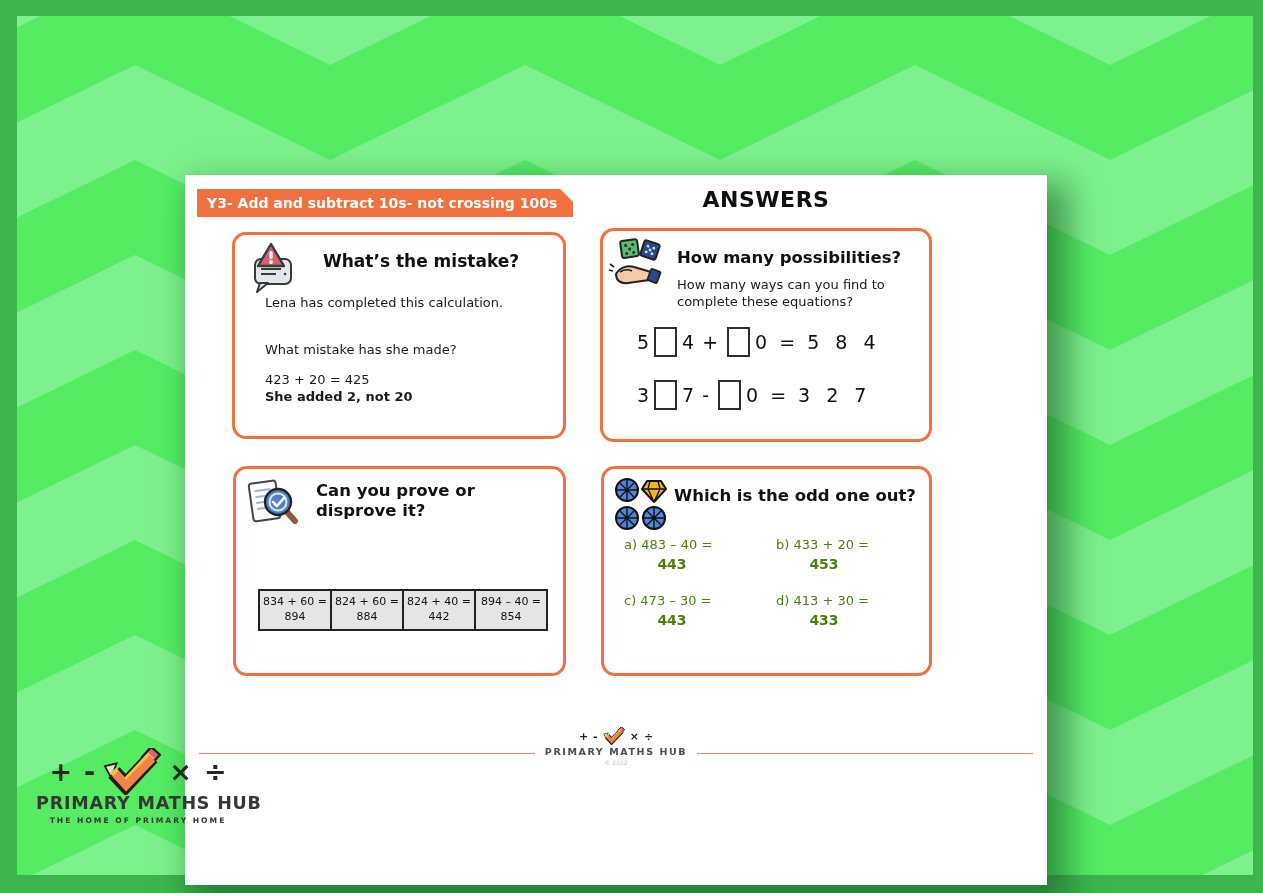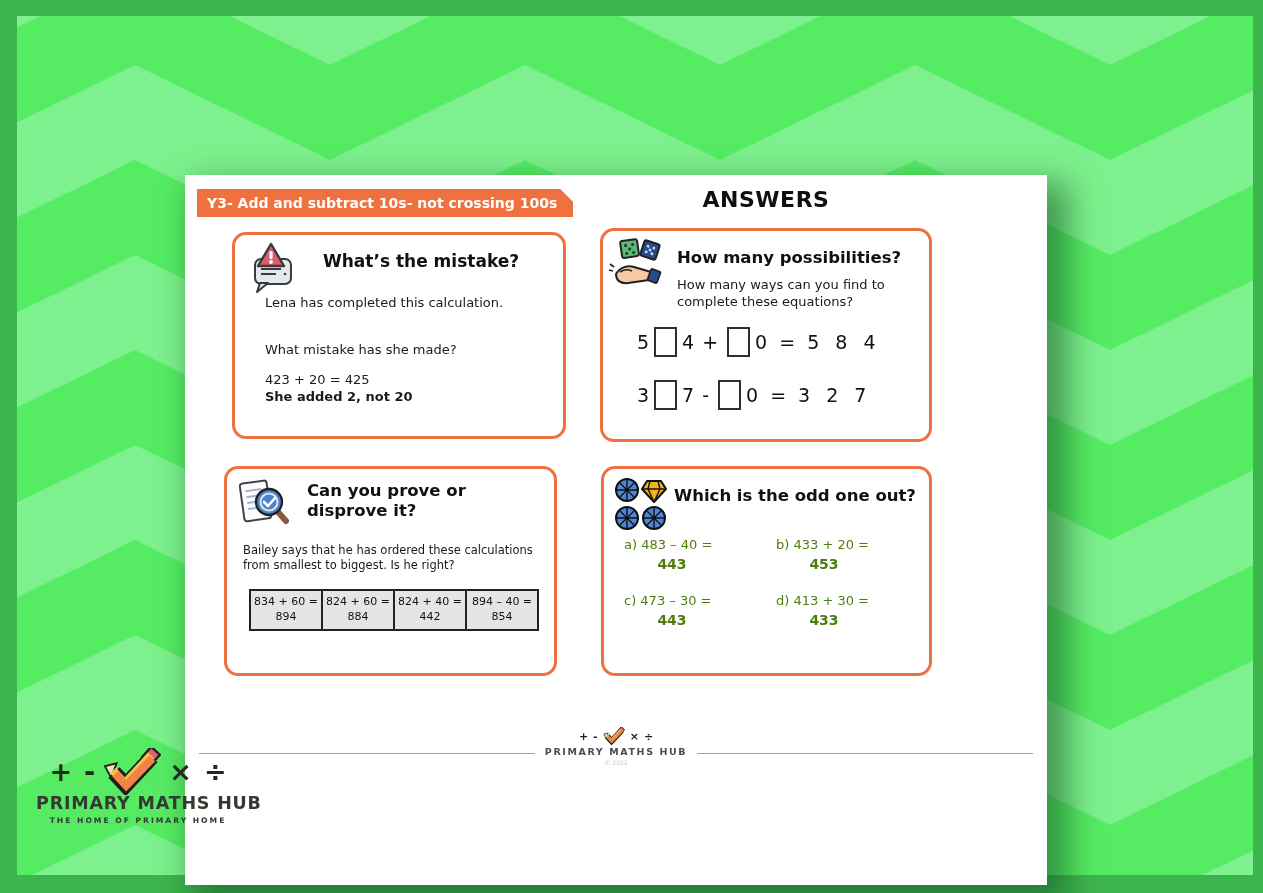--- a/index.html
+++ b/index.html
@@ -10,21 +10,21 @@
   .sheet { position:absolute; left:185px; top:133px; width:862px; height:710px;
     background:#ffffff; box-shadow:14px 16px 30px 8px rgba(22,82,34,.55);margin-top:42px; }
   .banner { position:absolute; left:12px; top:14px; height:28px; line-height:28px;
     padding:0 16px 0 10px; background:#ef7140; color:#fff; font-size:14px; font-weight:bold;
     white-space:nowrap; clip-path:polygon(0 0, calc(100% - 13px) 0, 100% 13px, 100% 100%, 0 100%); }
   .answers { position:absolute; left:415px; top:12px; width:332px; text-align:center;
     font-size:22px; font-weight:bold; color:#101010; letter-spacing:.5px; }
   .box { position:absolute; border:3px solid #ef7140; border-radius:14px; background:#fff; }
   #box-mistake { left:47px; top:57px; width:334px; height:207px; }
   #box-possibilities { left:415px; top:53px; width:332px; height:214px; }
-  #box-prove { left:39px; top:291px; width:333px; height:210px; }
+  #box-prove { left:48px; top:291px; width:333px; height:210px; }
   #box-odd { left:416px; top:291px; width:331px; height:210px; }
   .boxicon { position:absolute; }
   .btitle { position:absolute; font-weight:bold; color:#111; }
   #t1 { left:88px; top:16px; font-size:17px; }
   #t2 { left:74px; top:17px; font-size:16.5px; }
   #t3 { left:80px; top:12px; font-size:16.5px; width:244px; line-height:1.2; }
   #t4 { left:70px; top:17px; font-size:16.5px; }
   .btext { position:absolute; font-size:13px; color:#1a1a1a; }
   #m-intro { left:30px; top:60px; }
   #m-q { left:30px; top:107px; }
@@ -162,21 +162,20 @@
           <line x1="12" y1="21" x2="28" y2="21" stroke="#9db6d8" stroke-width="2"></line>
           <line x1="12" y1="27" x2="24" y2="27" stroke="#9db6d8" stroke-width="2"></line>
           <line x1="12" y1="33" x2="27" y2="33" stroke="#9db6d8" stroke-width="2"></line>
         </g>
         <line x1="43" y1="37" x2="51" y2="46" stroke="#8a5a44" stroke-width="6" stroke-linecap="round"></line>
         <circle cx="34" cy="27" r="13" fill="#4d83c9" stroke="#222" stroke-width="2.4"></circle>
         <circle cx="34" cy="27" r="8.5" fill="none" stroke="#dbe7f6" stroke-width="2"></circle>
         <path d="M29 27 l4 4 l7 -8" fill="none" stroke="#fff" stroke-width="2.6" stroke-linecap="round" stroke-linejoin="round"></path>
       </svg>
       <div class="btitle" id="t3">Can you prove or disprove it?</div>
-      <div class="btext" id="pr-intro">Bailey says that he has ordered these calculations from smallest to biggest. Is he right?</div>
       <div class="ptable">
         <div class="pcell">
           <div>834 + 60 =</div>
           <div>894</div>
         </div>
         <div class="pcell">
           <div>824 + 60 =</div>
           <div>884</div>
         </div>
         <div class="pcell">

